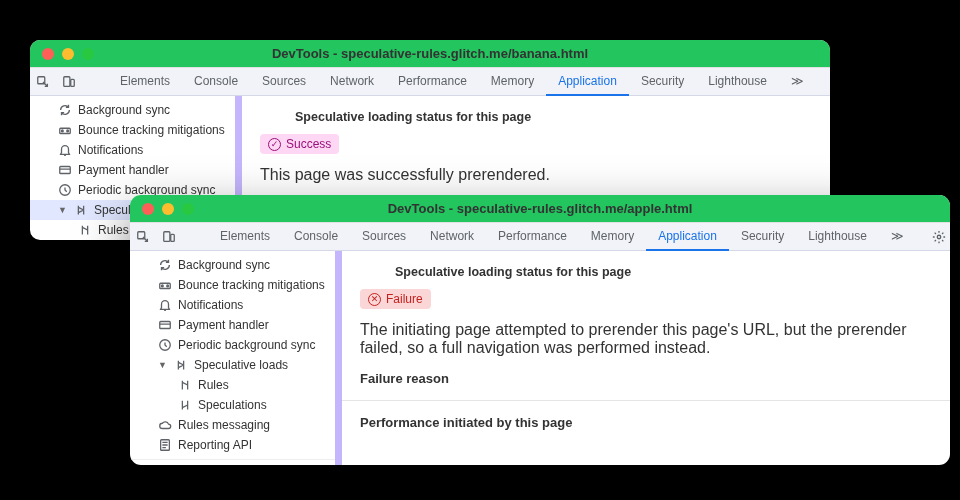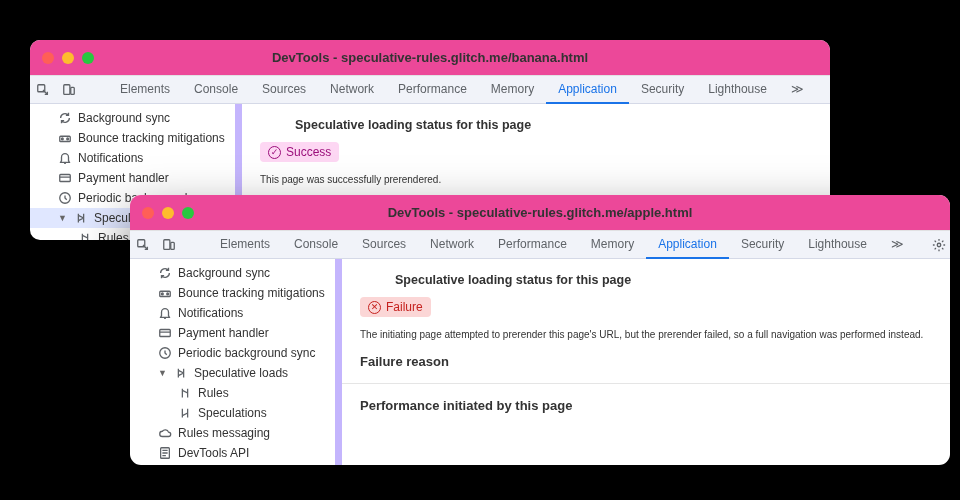--- a/index.html
+++ b/index.html
@@ -16,22 +16,22 @@
     position: absolute;
     background: #fff;
     border-radius: 10px;
     box-shadow: 0 20px 50px rgba(0,0,0,0.5);
     overflow: hidden;
   }
   .win1 { top: 40px; left: 30px; width: 800px; height: 200px; }
   .win2 { top: 195px; left: 130px; width: 820px; height: 270px; border-radius: 11px; }
   
   .titlebar {
-    height: 36px;
-    background: #ec4899;
+    height: 28px;
+    background: #22c55e;
     display: flex;
     align-items: center;
     border-bottom: 1px solid #e1e1e3;
     position: relative;
   }
   .traffic { display: flex; gap: 8px; padding-left: 12px; position: absolute; left: 0; }
   .dot { width: 12px; height: 12px; border-radius: 50%; }
   .dot.red { background: #ff5f57; } .dot.yellow { background: #febc2e; } .dot.green { background: #28c840; }
   .titlebar-title { flex: 1; text-align: center; font-size: 13px; font-weight: 600; color: #333; }
   
@@ -103,21 +103,21 @@
   .content { flex: 1; padding: 14px 18px; overflow: hidden; }
   .status-title { font-weight: 700; font-size: 12.5px; margin-bottom: 10px; margin-left: 35px; }
   .badge {
     display: inline-flex; align-items: center; gap: 5px;
     padding: 3px 8px; border-radius: 4px; font-size: 12px;
     margin-bottom: 12px;
   }
   .badge.success { background: #fdd7f3; color: #9b0f7b; }
   .badge.failure { background: #fbd6d6; color: #c5221f; }
   .badge-icon { width: 13px; height: 13px; border-radius: 50%; border: 1.5px solid currentColor; display:flex; align-items:center; justify-content:center; font-size:9px; line-height:1;}
-  .content-text { font-size: 10px; color: #333; margin-bottom: 14px; }
+  .content-text { font-size: 16px; color: #333; margin-bottom: 14px; }
   .subhdr { font-weight: 700; font-size: 13px; margin-bottom: 6px; }
   .divider { border-top: 1px solid #e5e5e5; margin: 14px -18px; }
   
   svg { width: 14px; height: 14px; stroke: currentColor; stroke-width: 1.5; fill: none; }
 </style>
 </head>
 <body>
 
 <div class="window win1">
   <div class="titlebar">
@@ -376,21 +376,21 @@
           </span>
           <span>Rules messaging</span>
         </div>
       <div class="tree-item l2">
           <span class="ticon">
             <svg viewBox="0 0 16 16">
               <rect x="3" y="2" width="10" height="12" rx="1"></rect>
               <path d="M5 5h6M5 8h6M5 11h4"></path>
             </svg>
           </span>
-          <span>DevTools API</span>
+          <span>Reporting API</span>
         </div>
       <div class="section-hdr">Frames</div>
     </div>
     <div class="content">
       <div class="status-title">Speculative loading status for this page</div>
       <div class="badge failure">
           <span class="badge-icon">✕</span>
           <span>Failure</span>
         </div>
       <div class="content-text">The initiating page attempted to prerender this page's URL, but the prerender failed, so a full navigation was performed instead.</div>

